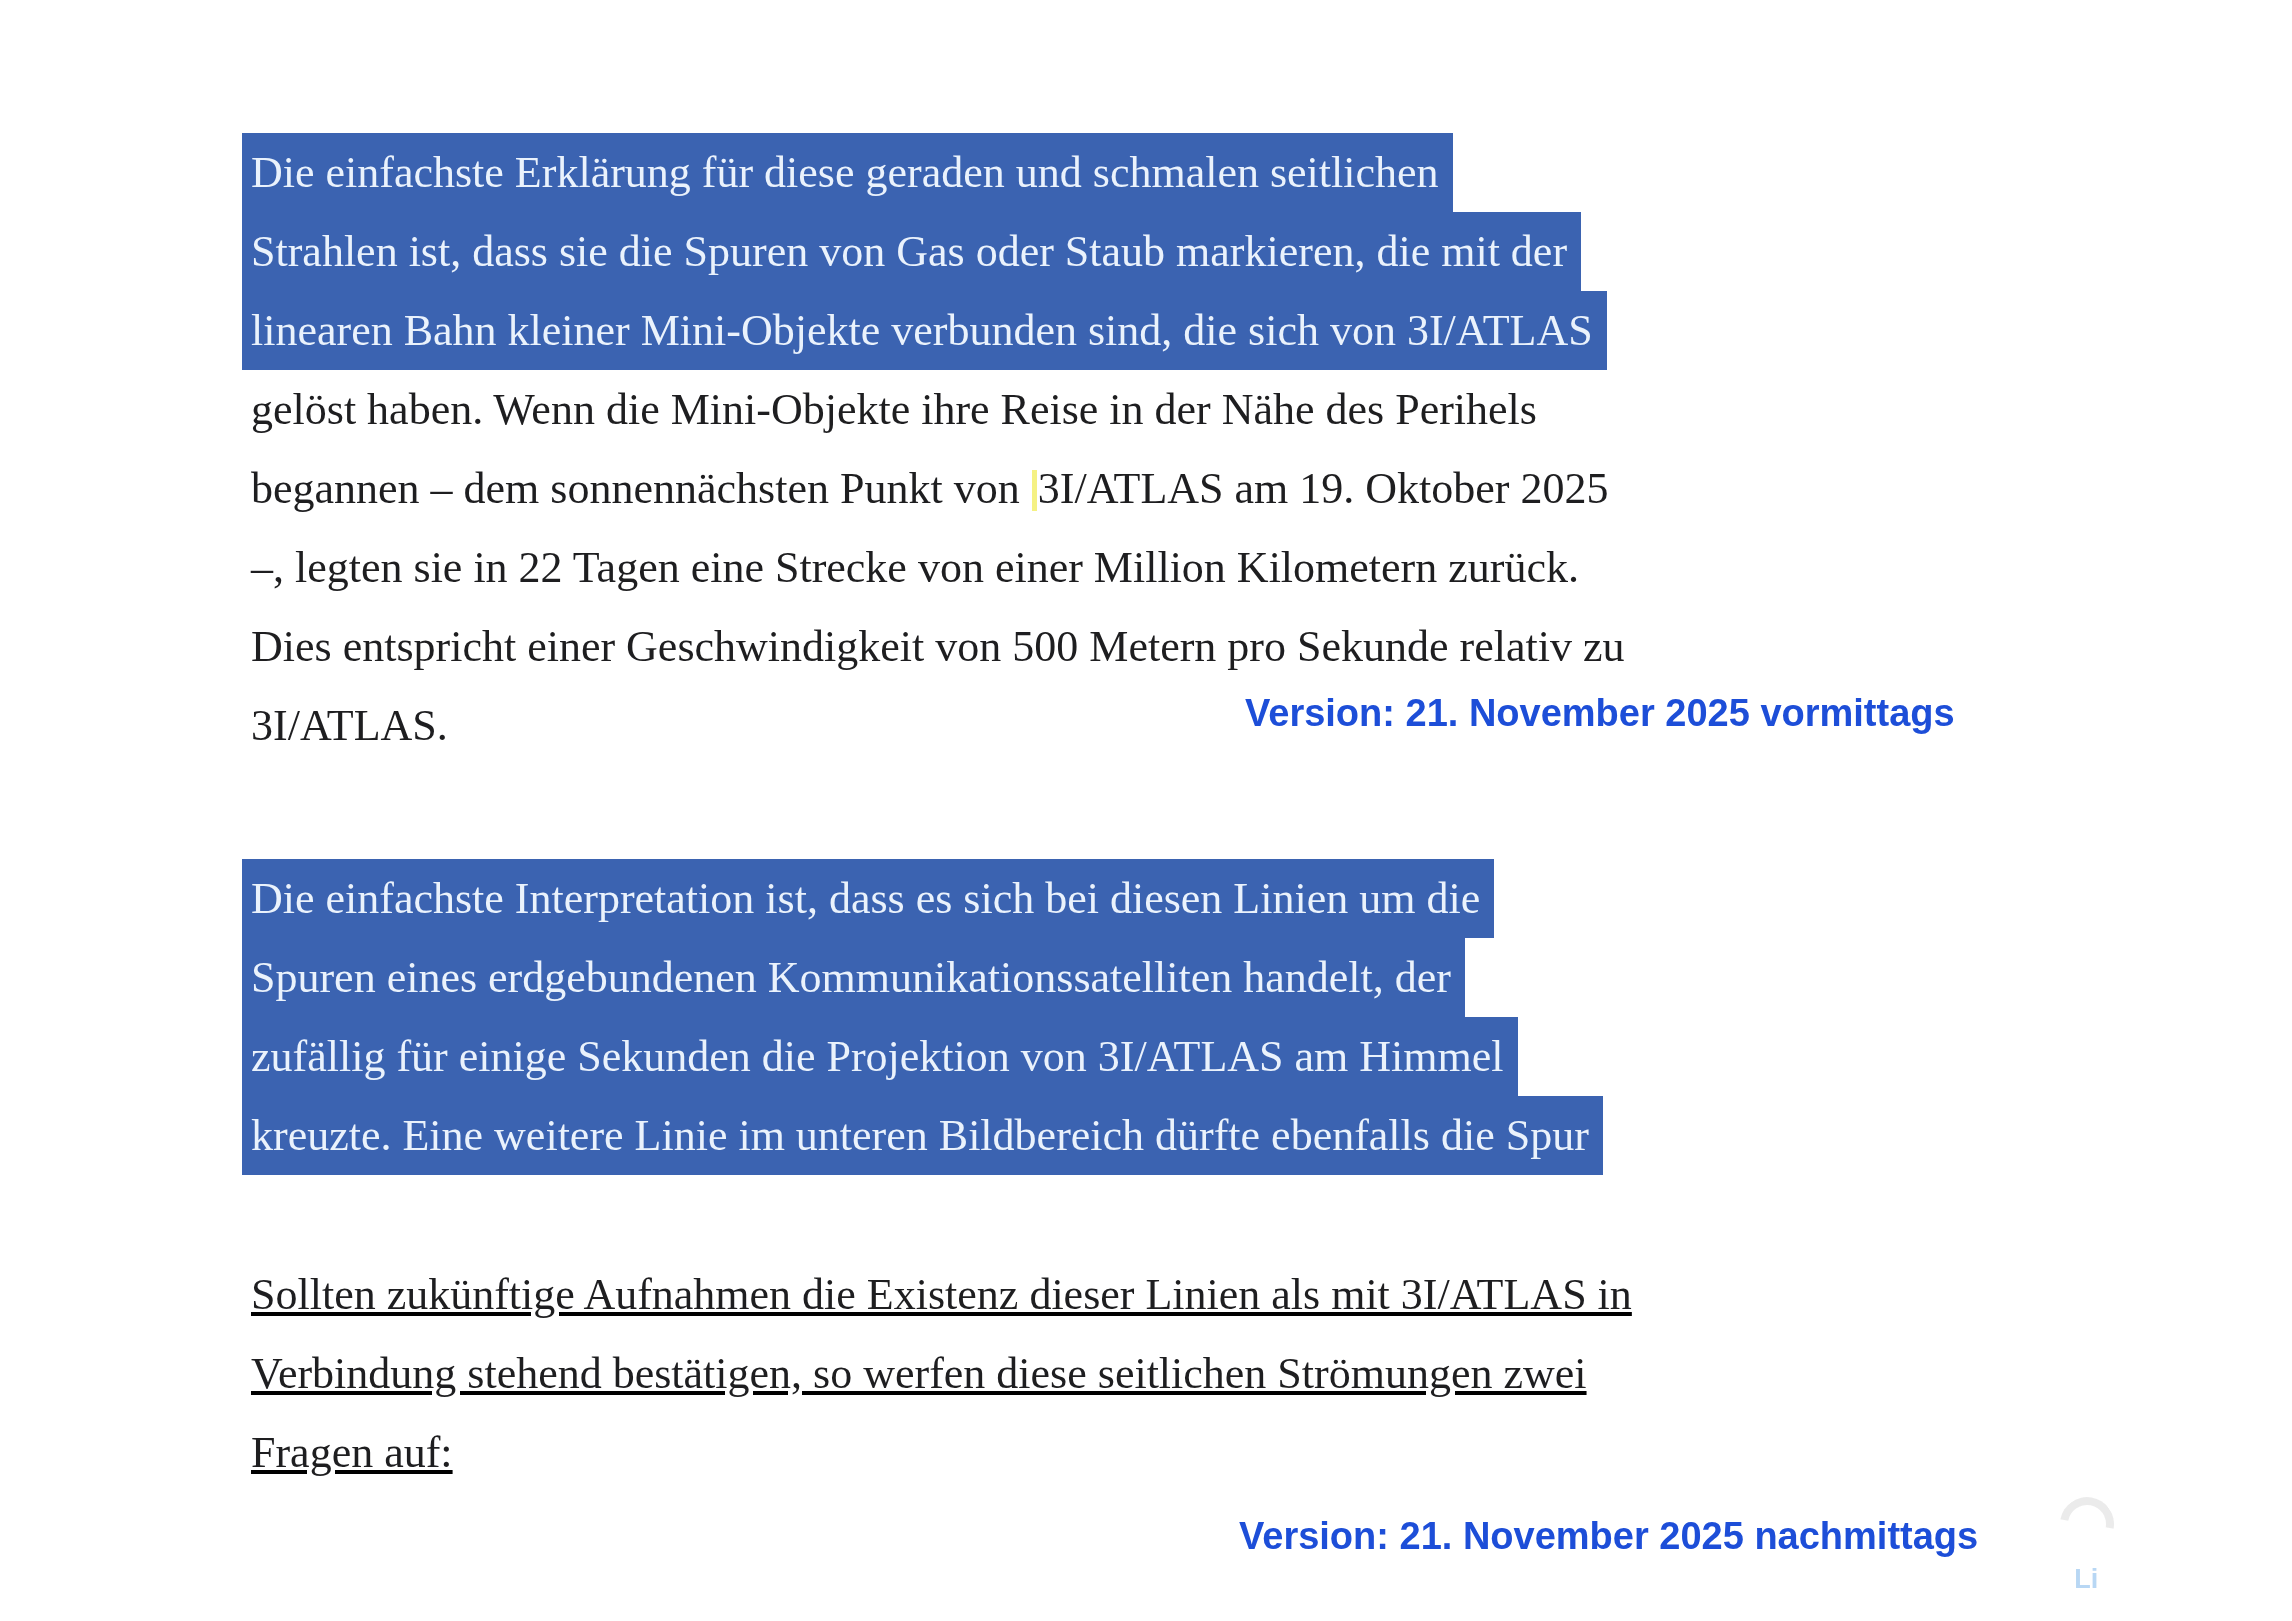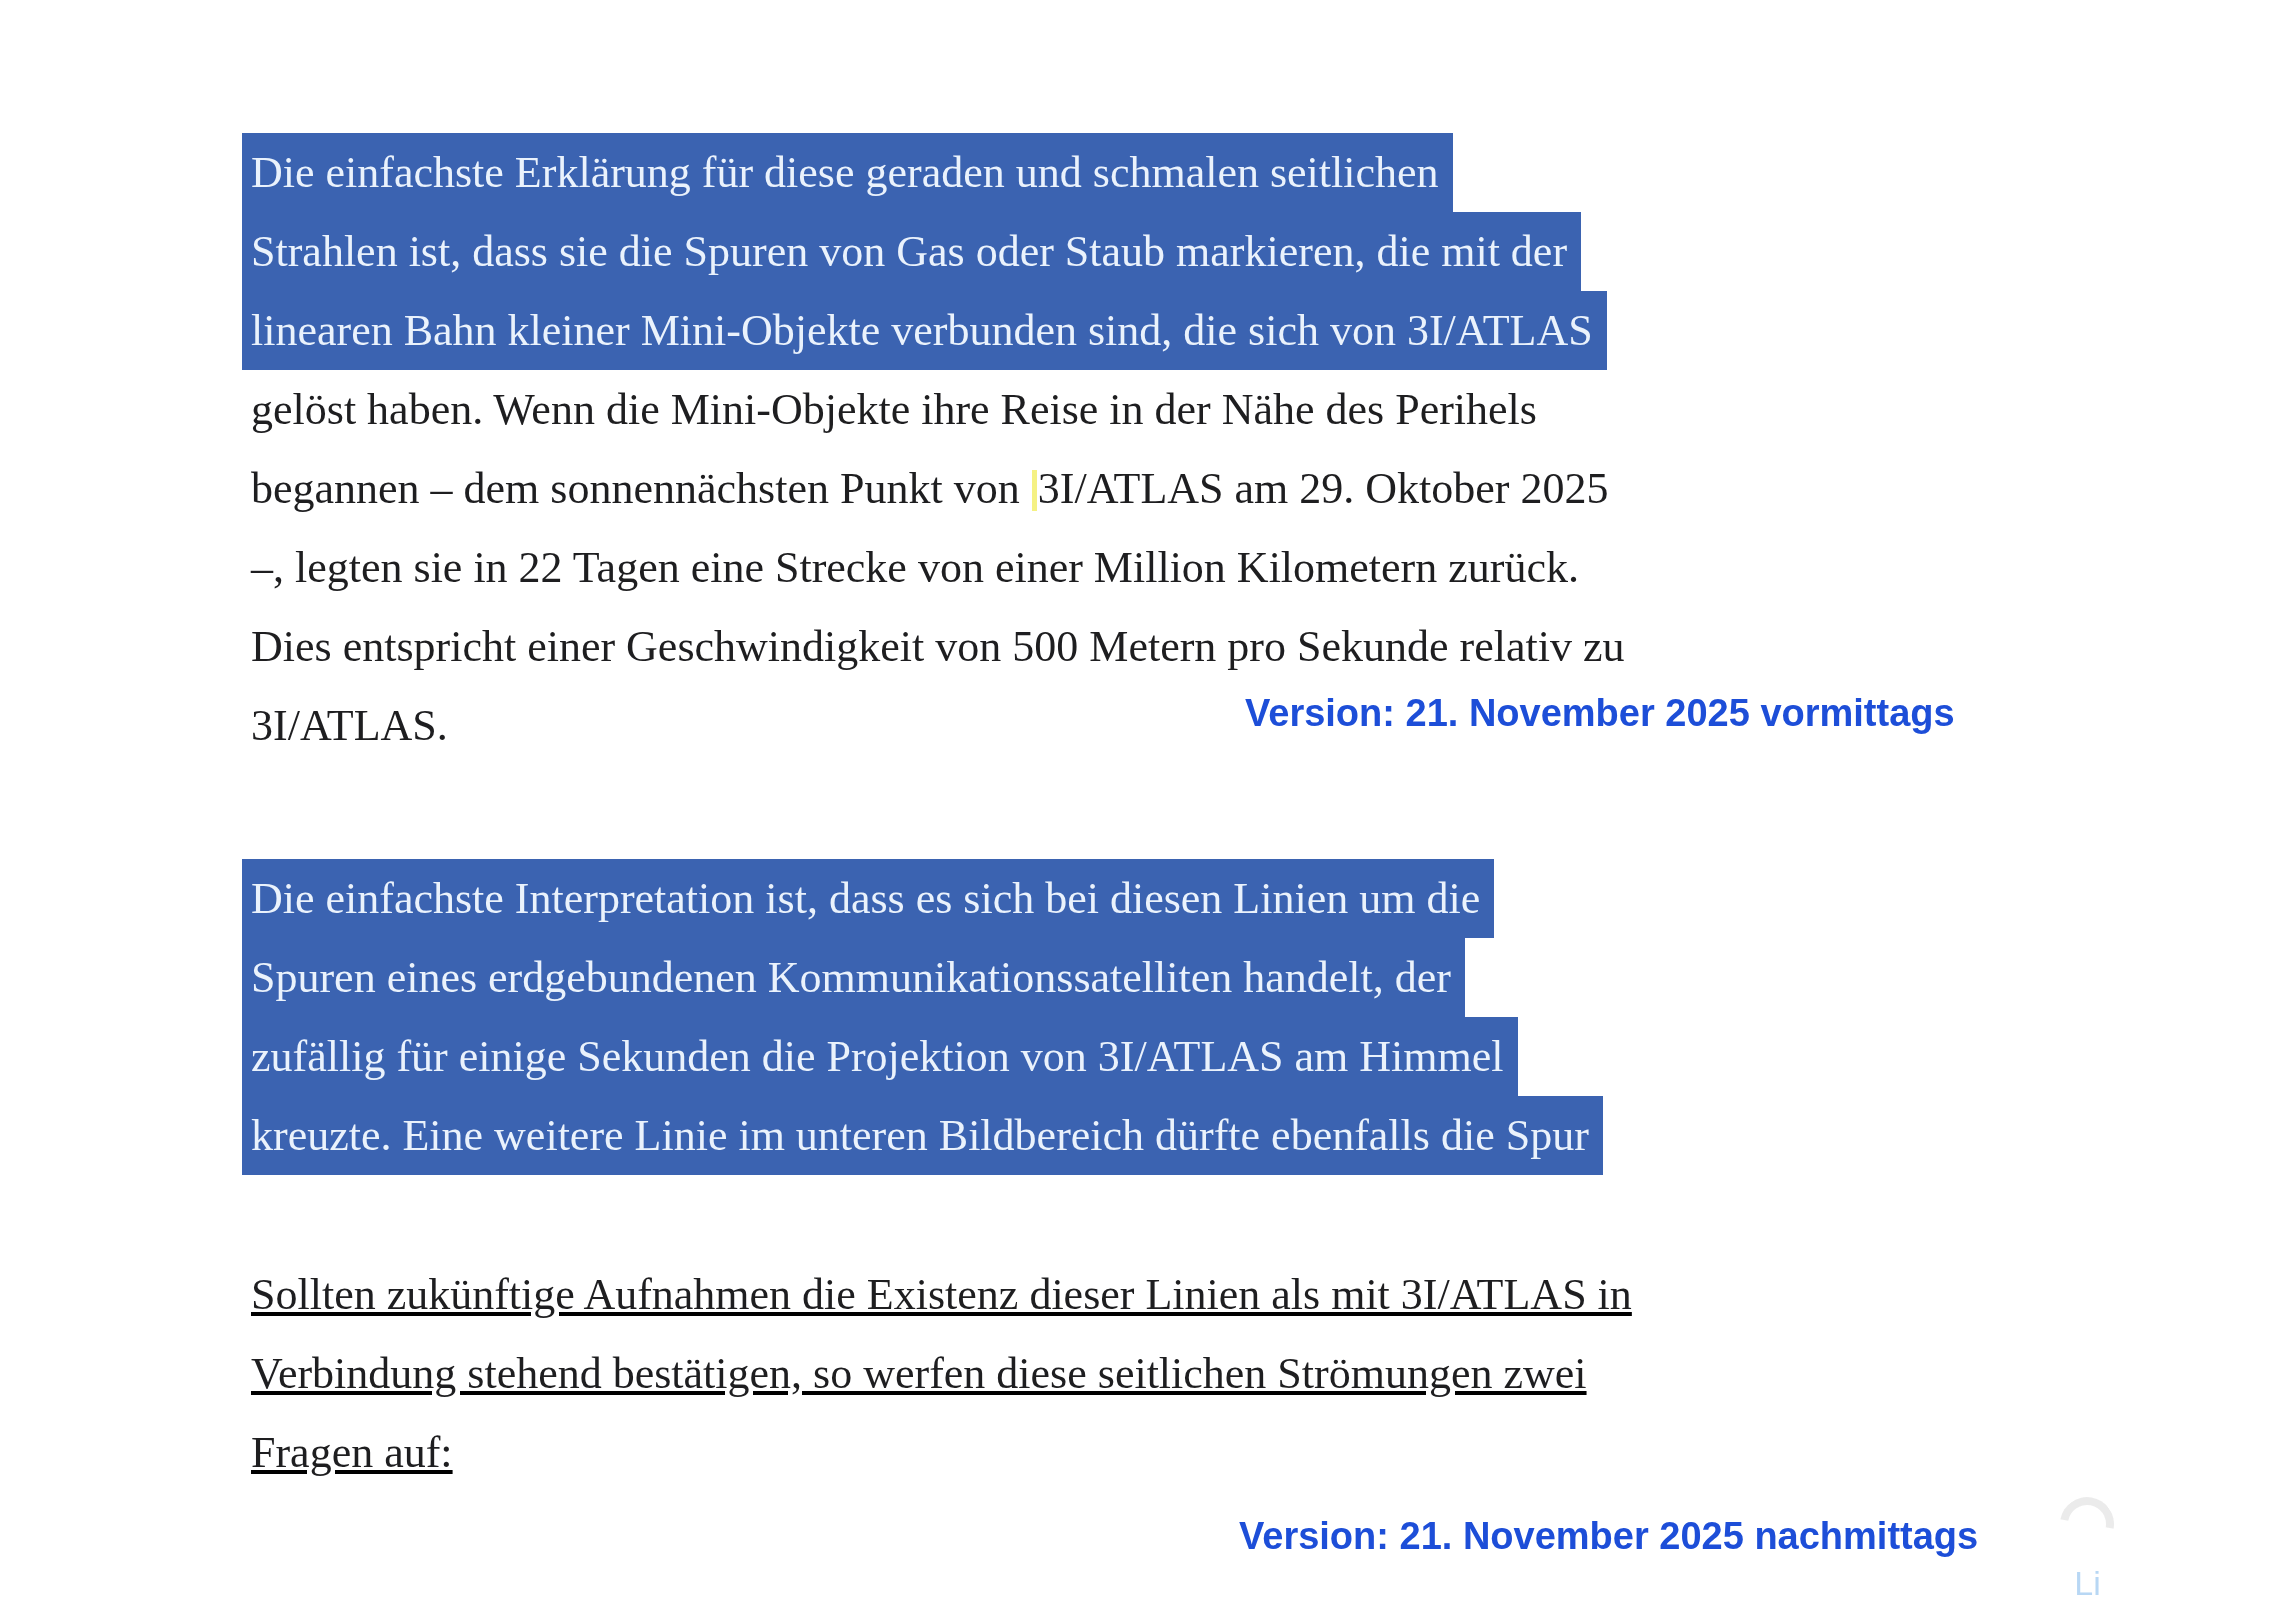--- a/index.html
+++ b/index.html
@@ -78,39 +78,39 @@
     border-left-color: transparent;
     border-bottom-color: transparent;
     border-radius: 50%;
     transform: rotate(-35deg);
     opacity: 0.6;
   }
   .wm-li {
     display: block;
     margin: 12.5px 0 0 14.3px;
     font-family: "Liberation Sans", "DejaVu Sans", sans-serif;
-    font-weight: normal;
-    font-size: 34px;
+    font-weight: bold;
+    font-size: 27px;
     color: #90c1ee;
     opacity: 0.85;
   }
 </style>
 </head>
 <body>
 
 <div class="page">
 
   <div class="col">
 
     <div class="para p1">
       <div class="line hl"><span class="txt">Die einfachste Erklärung für diese geraden und schmalen seitlichen</span></div>
       <div class="line hl"><span class="txt">Strahlen ist, dass sie die Spuren von Gas oder Staub markieren, die mit der</span></div>
       <div class="line hl"><span class="txt">linearen Bahn kleiner Mini-Objekte verbunden sind, die sich von 3I/ATLAS</span></div>
       <div class="line"><span class="txt">gelöst haben. Wenn die Mini-Objekte ihre Reise in der Nähe des Perihels</span></div>
-      <div class="line"><span class="txt">begannen – dem sonnennächsten Punkt von </span><span class="caret"></span><span class="txt">3I/ATLAS am 29. Oktober 2025</span></div>
+      <div class="line"><span class="txt">begannen – dem sonnennächsten Punkt von </span><span class="caret"></span><span class="txt">3I/ATLAS am 19. Oktober 2025</span></div>
       <div class="line"><span class="txt">–, legten sie in 22 Tagen eine Strecke von einer Million Kilometern zurück.</span></div>
       <div class="line"><span class="txt">Dies entspricht einer Geschwindigkeit von 500 Metern pro Sekunde relativ zu</span></div>
       <div class="line"><span class="txt">3I/ATLAS.</span></div>
     </div>
 
     <div class="para p2">
       <div class="line hl"><span class="txt">Die einfachste Interpretation ist, dass es sich bei diesen Linien um die</span></div>
       <div class="line hl"><span class="txt">Spuren eines erdgebundenen Kommunikationssatelliten handelt, der</span></div>
       <div class="line hl"><span class="txt">zufällig für einige Sekunden die Projektion von 3I/ATLAS am Himmel</span></div>
       <div class="line hl"><span class="txt">kreuzte. Eine weitere Linie im unteren Bildbereich dürfte ebenfalls die Spur</span></div>

